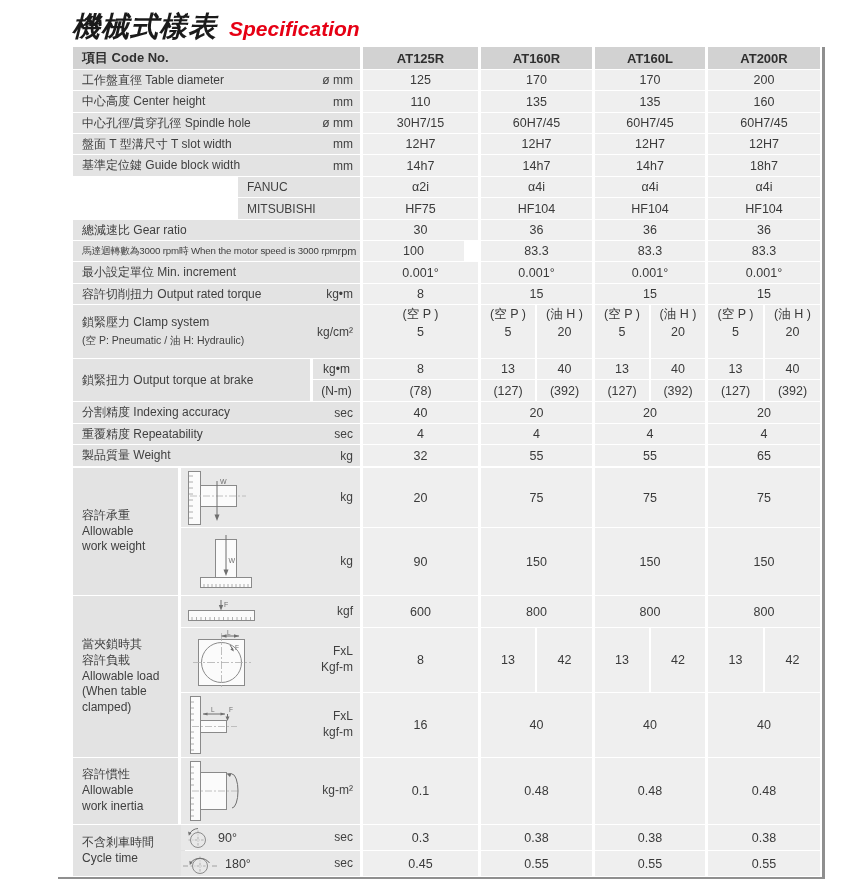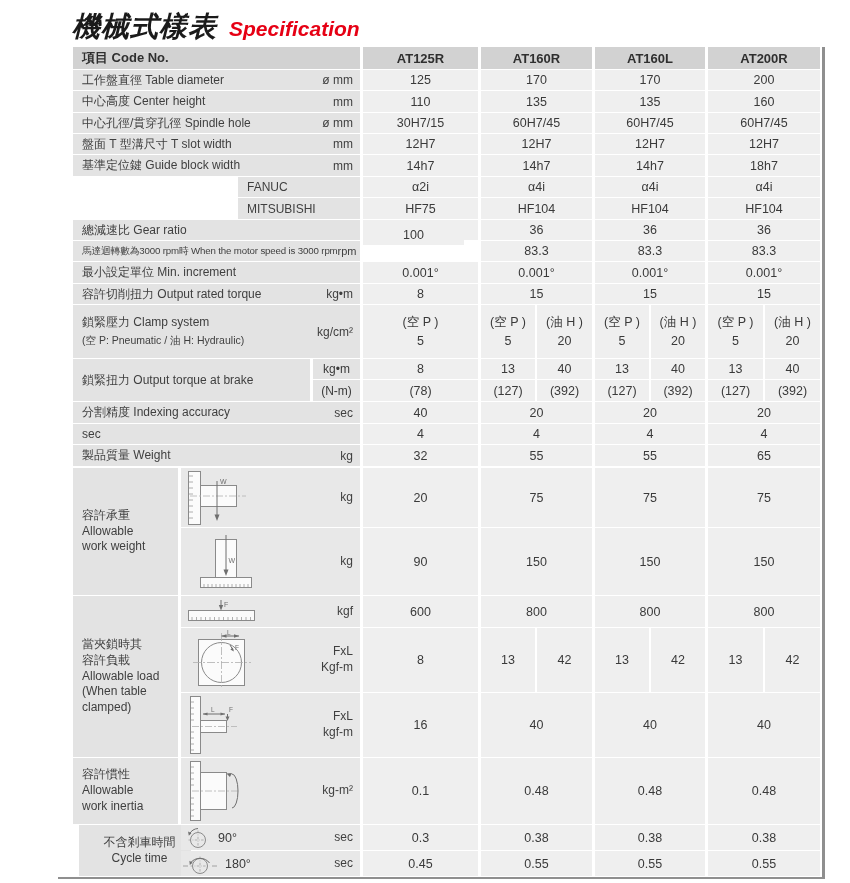--- a/index.html
+++ b/index.html
@@ -14,21 +14,21 @@
   
   #spec-table{position:absolute;left:73px;top:47px;width:751px;height:833px;}
   .cell{position:absolute;box-sizing:border-box;display:flex;align-items:center;overflow:hidden;}
   .bg-head{background:#d2d2d2;}
   .bg-label{background:#e3e3e3;}
   .bg-sub{background:#e8e8e8;}
   .bg-val{background:#efefef;}
   .headlabel{font-weight:bold;font-size:13px;color:#2f2f2f;padding-left:9px;}
   .headval{font-weight:bold;font-size:13px;color:#2f2f2f;justify-content:center;}
   .val{justify-content:center;font-size:12.5px;color:#3a3a3a;text-align:center;}
-  .val.col2{flex-direction:column;line-height:1.45;justify-content:center;}
+  .val.col2{flex-direction:column;line-height:1.45;justify-content:flex-start;}
   .lrow{padding-left:9px;font-size:12px;}
   .ltext{flex:1;white-space:nowrap;}
   .lunit{padding-right:7px;font-size:12px;text-align:right;white-space:nowrap;}
   .small .ltext{font-size:9.7px;letter-spacing:-0.15px;}
   .small .lunit{font-size:11px;}
   .subl{padding-left:9px;font-size:12px;}
   .colL{flex-direction:column;justify-content:center;align-items:flex-start;line-height:1.32;padding-left:9px;font-size:12px;}
   .clamp-l1{font-size:12px;white-space:nowrap;}
   .clamp-l2{font-size:10.5px;margin-top:4px;white-space:nowrap;}
   .diagcell{padding-right:7px;}
@@ -112,21 +112,21 @@
       <div class="lunit"></div>
     </div>
     <div class="cell bg-val val" style="left: 290px; top: 173px; width: 115px; height: 20px;">30</div>
     <div class="cell bg-val val" style="left: 408px; top: 173px; width: 111px; height: 20px;">36</div>
     <div class="cell bg-val val" style="left: 522px; top: 173px; width: 110px; height: 20px;">36</div>
     <div class="cell bg-val val" style="left: 635px; top: 173px; width: 112px; height: 20px;">36</div>
     <div class="cell bg-label lrow small" style="left: 0px; top: 194px; width: 287px; height: 20px;">
       <div class="ltext">馬達迴轉數為3000 rpm時 When the motor speed is 3000 rpm</div>
       <div class="lunit">rpm</div>
     </div>
-    <div class="cell bg-val val" style="left: 290px; top: 178px; width: 101px; height: 20px;">100</div>
+    <div class="cell bg-val val" style="left: 290px; top: 194px; width: 101px; height: 20px;">100</div>
     <div class="cell bg-val val" style="left: 408px; top: 194px; width: 111px; height: 20px;">83.3</div>
     <div class="cell bg-val val" style="left: 522px; top: 194px; width: 110px; height: 20px;">83.3</div>
     <div class="cell bg-val val" style="left: 635px; top: 194px; width: 112px; height: 20px;">83.3</div>
     <div class="cell bg-label lrow" style="left: 0px; top: 215px; width: 287px; height: 21px;">
       <div class="ltext">最小設定單位 Min. increment</div>
       <div class="lunit"></div>
     </div>
     <div class="cell bg-val val" style="left: 290px; top: 215px; width: 115px; height: 21px;">0.001°</div>
     <div class="cell bg-val val" style="left: 408px; top: 215px; width: 111px; height: 21px;">0.001°</div>
     <div class="cell bg-val val" style="left: 522px; top: 215px; width: 110px; height: 21px;">0.001°</div>
@@ -195,20 +195,21 @@
     <div class="cell bg-val val" style="left: 692px; top: 333px; width: 55px; height: 21px;">(392)</div>
     <div class="cell bg-label lrow" style="left: 0px; top: 355px; width: 287px; height: 21px;">
       <div class="ltext">分割精度 Indexing accuracy</div>
       <div class="lunit">sec</div>
     </div>
     <div class="cell bg-val val" style="left: 290px; top: 355px; width: 115px; height: 21px;">40</div>
     <div class="cell bg-val val" style="left: 408px; top: 355px; width: 111px; height: 21px;">20</div>
     <div class="cell bg-val val" style="left: 522px; top: 355px; width: 110px; height: 21px;">20</div>
     <div class="cell bg-val val" style="left: 635px; top: 355px; width: 112px; height: 21px;">20</div>
     <div class="cell bg-label lrow" style="left: 0px; top: 377px; width: 287px; height: 20px;">
+      <div class="ltext">重覆精度 Repeatability</div>
       <div class="lunit">sec</div>
     </div>
     <div class="cell bg-val val" style="left: 290px; top: 377px; width: 115px; height: 20px;">4</div>
     <div class="cell bg-val val" style="left: 408px; top: 377px; width: 111px; height: 20px;">4</div>
     <div class="cell bg-val val" style="left: 522px; top: 377px; width: 110px; height: 20px;">4</div>
     <div class="cell bg-val val" style="left: 635px; top: 377px; width: 112px; height: 20px;">4</div>
     <div class="cell bg-label lrow" style="left: 0px; top: 398px; width: 287px; height: 21px;">
       <div class="ltext">製品質量 Weight</div>
       <div class="lunit">kg</div>
     </div>
@@ -361,21 +362,21 @@
       </div>
       <div class="spacer"></div>
       <div class="unitlines">
         <div class="">kg-m²</div>
       </div>
     </div>
     <div class="cell bg-val val" style="left: 290px; top: 711px; width: 115px; height: 66px;">0.1</div>
     <div class="cell bg-val val" style="left: 408px; top: 711px; width: 111px; height: 66px;">0.48</div>
     <div class="cell bg-val val" style="left: 522px; top: 711px; width: 110px; height: 66px;">0.48</div>
     <div class="cell bg-val val" style="left: 635px; top: 711px; width: 112px; height: 66px;">0.48</div>
-    <div class="cell bg-label colL" style="left: 6px; top: 778px; width: 112px; height: 51px; align-items: center;">
+    <div class="cell bg-label colL" style="left: 0px; top: 778px; width: 112px; height: 51px;">
       <div class="">不含剎車時間</div>
       <div class="">Cycle time</div>
     </div>
     <div class="cell bg-sub diagcell" style="left: 108px; top: 778px; width: 179px; height: 25px;">
       <div class="iconwrap" style="margin-left: 4px;">
         <svg width="26" height="24" viewBox="0 0 26 24">
           <circle cx="13" cy="14" r="7.5" fill="none" stroke="#8a8a8a"></circle>
           <path d="M13 4.5v19M3.5 14h19" stroke="#9a9a9a" stroke-width="0.7" stroke-dasharray="2.5 1.5 0.8 1.5" fill="none"></path>
           <path d="M4.5 8 A10.5 10.5 0 0 1 13 2.5" fill="none" stroke="#6f6f6f"></path>
           <path d="M3.8 9.8l-0.7-4.2 3.3 1.7z" fill="#6f6f6f"></path>

